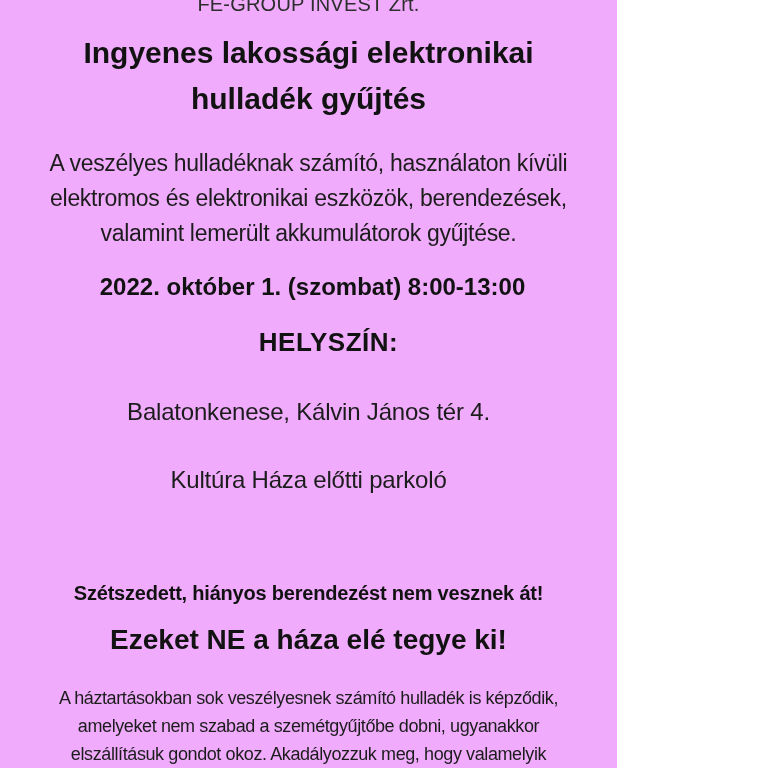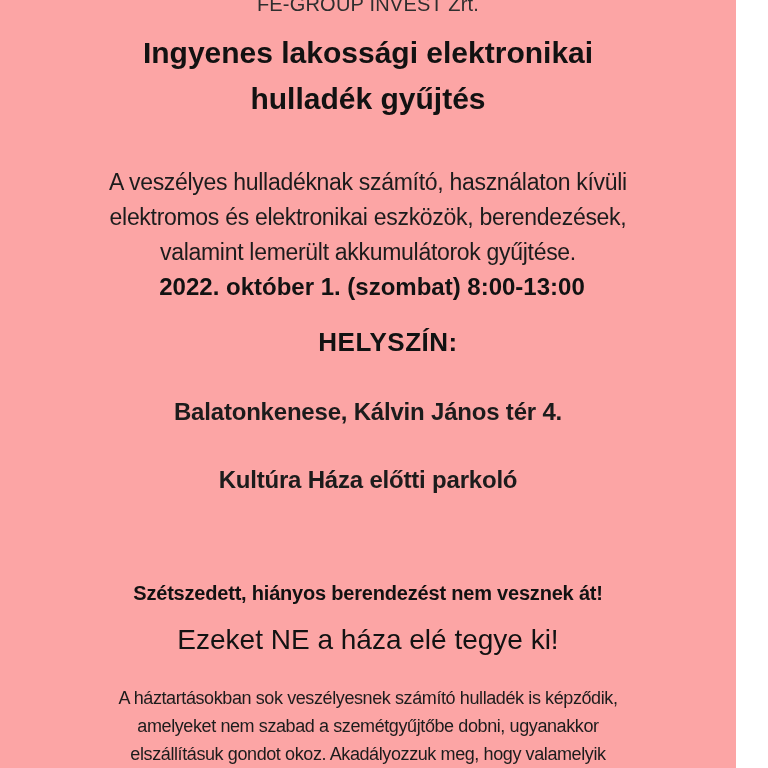--- a/index.html
+++ b/index.html
@@ -2,24 +2,24 @@
 <html><head>
 <meta charset="utf-8">
 <style>
   html, body {
     margin: 0;
     padding: 0;
     background: #ffffff;
   }
   .viewport {
     position: relative;
-    width: 736px;
+    width: 617px;
     height: 768px;
     overflow: hidden;
-    background: #fca5a5;
+    background: #f0abfc;
     font-family: "Liberation Sans", "DejaVu Sans", sans-serif;
     color: #1c1c1c;
   }
   .block {
     position: absolute;
     left: 0;
     right: 0;
     margin: 0 auto;
     text-align: center;
     white-space: pre-line;
@@ -38,21 +38,20 @@
     font-weight: 700;
     color: #121212;
     max-width: 700px;
   }
   .intro {
     top: 146px;
     font-size: 23px;
     line-height: 35px;
     letter-spacing: -0.3px;
     max-width: 700px;
-    margin-top: 19px;
   }
   .datetime {
     top: 272px;
     font-size: 24px;
     line-height: 30px;
     font-weight: 700;
     color: #121212;
     padding-left: 8px;
   }
   .location-label {
@@ -62,42 +61,41 @@
     font-weight: 700;
     color: #121212;
     letter-spacing: 0.5px;
     margin-left: 40px;
   }
   .address {
     top: 361px;
     font-size: 24px;
     line-height: 34px;
     letter-spacing: -0.2px;
-    font-weight: bold;
   }
   .collection-info {
     top: 462px;
     font-size: 20px;
     line-height: 28.5px;
     letter-spacing: -0.3px;
     max-width: 700px;
   }
   .warning {
     top: 580px;
     font-size: 20px;
     line-height: 27px;
     font-weight: 700;
     color: #121212;
     letter-spacing: -0.2px;
   }
   .section-heading {
     top: 622px;
     font-size: 28px;
     line-height: 36px;
-    font-weight: 400;
+    font-weight: 700;
     color: #121212;
   }
   .hazard {
     top: 684px;
     font-size: 18px;
     line-height: 28px;
     letter-spacing: -0.4px;
     max-width: 720px;
   }
 </style>

